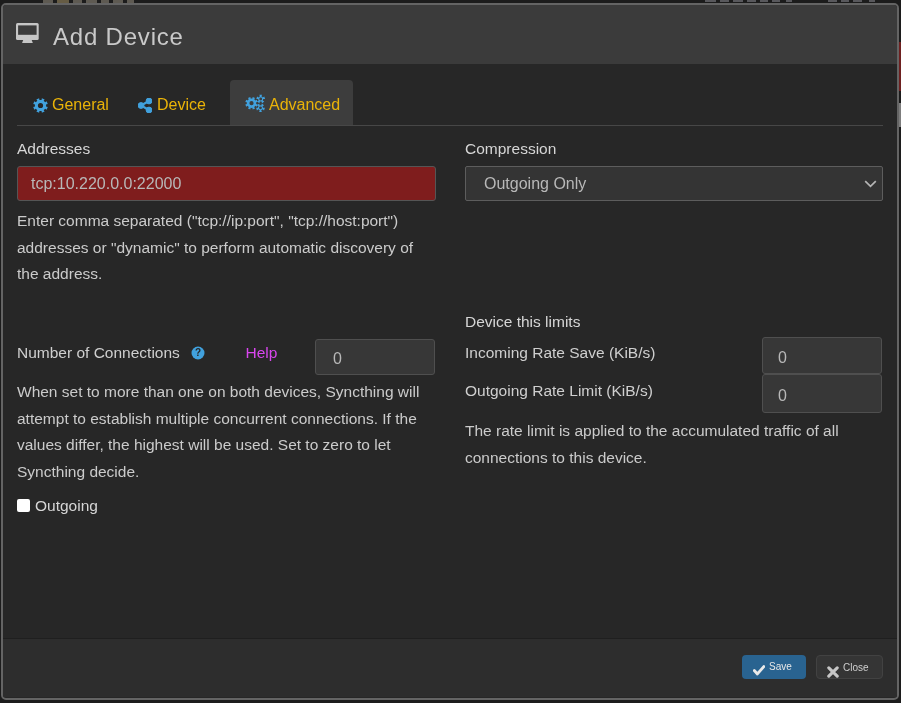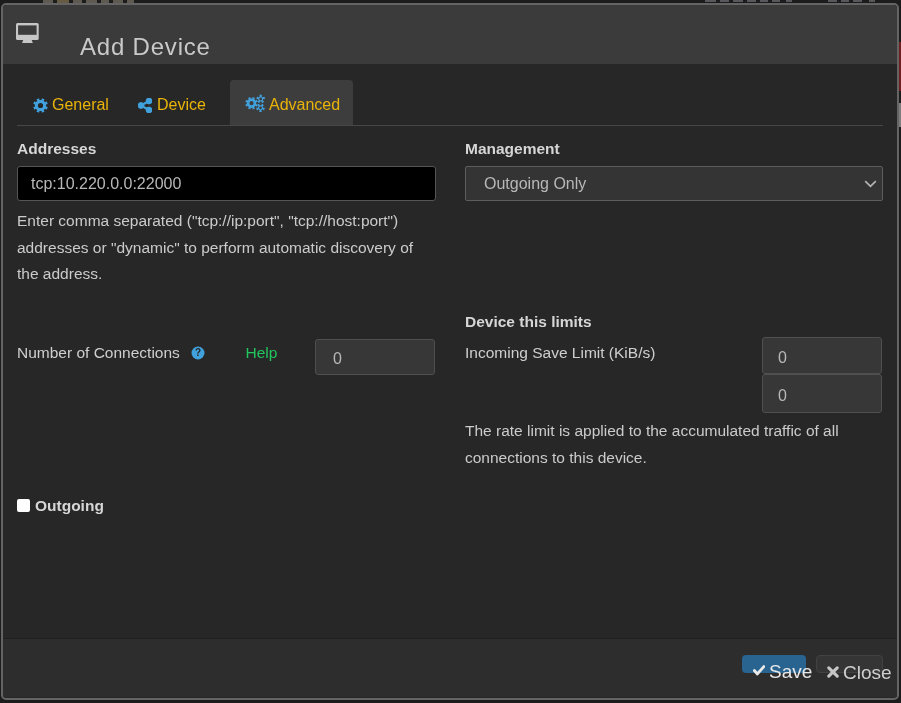--- a/index.html
+++ b/index.html
@@ -1,38 +1,38 @@
 <!DOCTYPE html>
 <html><head>
 <meta charset="utf-8">
 <style>
 * { margin:0; padding:0; box-sizing:border-box; }
 html,body { width:901px; height:703px; background:#1c1c1c; font-family:"Liberation Sans", sans-serif; overflow:hidden; }
 #stage { position:relative; width:901px; height:703px; }
 .rem { position:absolute; background:#58585c; height:2px; top:0; }
 #modal { position:absolute; left:1px; top:3px; width:898px; height:697px; border:2px solid #646464; background:#272727; border-radius:5px; overflow:hidden; }
 #header { position:absolute; left:0; top:0; width:100%; height:59px; background:#3b3b3b; }
-#title { position:absolute; left:50px; top:28px; font-size:24px; color:#c9c9c9; letter-spacing:0.8px;margin-left:27px; }
+#title { position:absolute; left:50px; top:18px; font-size:24px; color:#c9c9c9; letter-spacing:0.8px; }
 #deskico { position:absolute; left:13px; top:18px; }
 
 .tabtxt { position:absolute; font-size:16px; color:#eab308; top:91px; }
 #activetab { position:absolute; left:227px; top:75px; width:123px; height:45px; background:#3d3d3d; border-radius:4px 4px 0 0; }
 #tabline { position:absolute; left:14px; top:120px; width:866px; height:1px; background:#474747; }
 .tabico { position:absolute; top:93px; }
 
-.blabel { position:absolute; font-size:15.5px; font-weight:bold; color:#d6d6d6; }
+.blabel { position:absolute; font-size:15.5px; font-weight:normal; color:#d6d6d6; }
 .rlabel { position:absolute; font-size:15.5px; color:#cfcfcf; }
 .para { position:absolute; font-size:15.5px; color:#cbcbcb; line-height:26.5px; }
-.inp { position:absolute; background:#000000; border:1px solid #4f4f4f; border-radius:3px; color:#b8b8b8; font-size:16px; }
+.inp { position:absolute; background:#7f1d1d; border:1px solid #4f4f4f; border-radius:3px; color:#b8b8b8; font-size:16px; }
 .inp span { position:absolute; left:13px; top:8px; }
-#helplink { color:#22c55e;padding-left:36px; }
+#helplink { color:#d946ef;padding-left:36px; }
 #checkbox { position:absolute; left:14px; top:494px; width:13px; height:13px; background:#ffffff; border-radius:2px; }
 
 #footer { position:absolute; left:0; top:633px; width:100%; height:59px; background:#2d2d2d; border-top:1px solid #1f1f1f; }
-.btn { position:absolute; height:18px; border-radius:4px; font-size:19px; }
+.btn { position:absolute; height:24px; border-radius:4px; font-size:10px; }
 #savebtn { left:739px; width:64px; background:#296390; color:#e8e8e8; }
 #closebtn { left:813px; width:67px; background:#353535; border:1px solid #424242; color:#cfcfcf; }
 .btn span { position:absolute; top:6px; }
 #redstrip { position:absolute; right:0; top:42px; width:2px; height:49px; background:#6e2020; }
 #graystrip { position:absolute; right:0; top:103px; width:2px; height:24px; background:#7d7d7d; }
 </style>
 </head>
 <body>
 <div id="stage">
 
@@ -94,43 +94,45 @@
         </g>
       </svg>
     <div class="tabtxt" style="left:266px">Advanced</div>
 
     <div class="blabel" style="left:14px;top:135px">Addresses</div>
     <div class="inp" style="left:14px;top:161px;width:419px;height:35px;border-color:#555">
         <span>tcp:10.220.0.0:22000</span>
       </div>
     <div class="para" style="left:14px;top:203px;width:440px">Enter comma separated ("tcp://ip:port", "tcp://host:port")<br>addresses or "dynamic" to perform automatic discovery of<br>the address.</div>
 
-    <div class="blabel" style="left:462px;top:135px">Management</div>
+    <div class="blabel" style="left:462px;top:135px">Compression</div>
     <div class="inp" style="left:462px;top:161px;width:418px;height:35px;border-radius:2px;background:#343434;border-color:#5d5d5d">
         <span style="left:18px">Outgoing Only</span>
       <svg style="position:absolute;right:5px;top:13px" width="13" height="8" viewBox="0 0 13 8">
           <polyline points="1.2,1.2 6.5,6.3 11.8,1.2" fill="none" stroke="#b5b5b5" stroke-width="1.7"></polyline>
         </svg>
     </div>
 
     <div class="rlabel" style="left:14px;top:339px">Number of Connections
       <svg style="vertical-align:-2px;margin-left:7px" width="14" height="14" viewBox="0 0 14 14">
           <circle cx="7" cy="7" r="6.5" fill="#41a1dd"></circle>
           <text x="7" y="10.4" text-anchor="middle" font-size="10" font-weight="bold" fill="#272727" font-family="Liberation Sans">?</text>
         </svg>
       <span id="helplink">Help</span></div>
     <div class="inp" style="left:312px;top:334px;width:120px;height:36px;background:#373737">
         <span style="left:17px;top:10px">0</span>
       </div>
+    <div class="para" style="left:14px;top:374px;width:450px">When set to more than one on both devices, Syncthing will<br>attempt to establish multiple concurrent connections. If the<br>values differ, the highest will be used. Set to zero to let<br>Syncthing decide.</div>
 
     <div class="blabel" style="left:462px;top:308px">Device this limits</div>
-    <div class="rlabel" style="left:462px;top:339px">Incoming Save Limit (KiB/s)</div>
+    <div class="rlabel" style="left:462px;top:339px">Incoming Rate Save (KiB/s)</div>
     <div class="inp" style="left:759px;top:332px;width:120px;height:37px;background:#373737">
         <span style="left:15px;top:11px">0</span>
       </div>
+    <div class="rlabel" style="left:462px;top:377px">Outgoing Rate Limit (KiB/s)</div>
     <div class="inp" style="left:759px;top:369px;width:120px;height:39px;background:#373737">
         <span style="left:15px;top:12px">0</span>
       </div>
     <div class="para" style="left:462px;top:413px;width:440px">The rate limit is applied to the accumulated traffic of all<br>connections to this device.</div>
 
     <div id="checkbox"></div>
     <div class="blabel" style="left:32px;top:492px">Outgoing</div>
 
     <div id="footer">
       <div class="btn" id="savebtn" style="top:16px">

